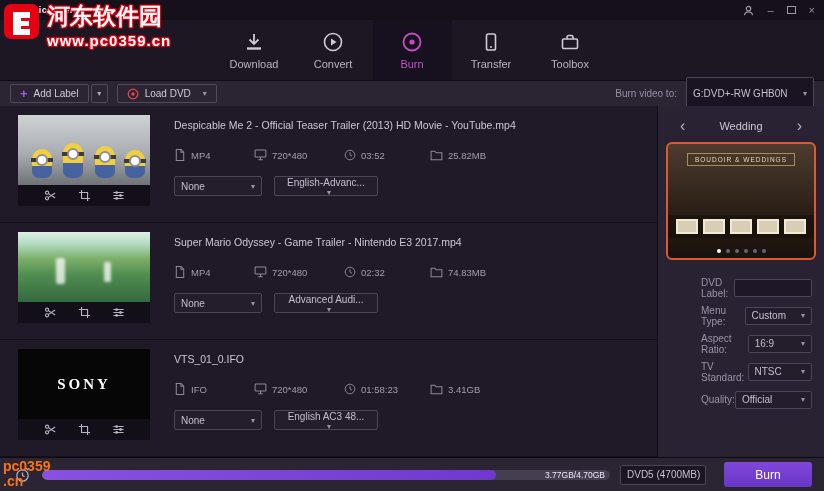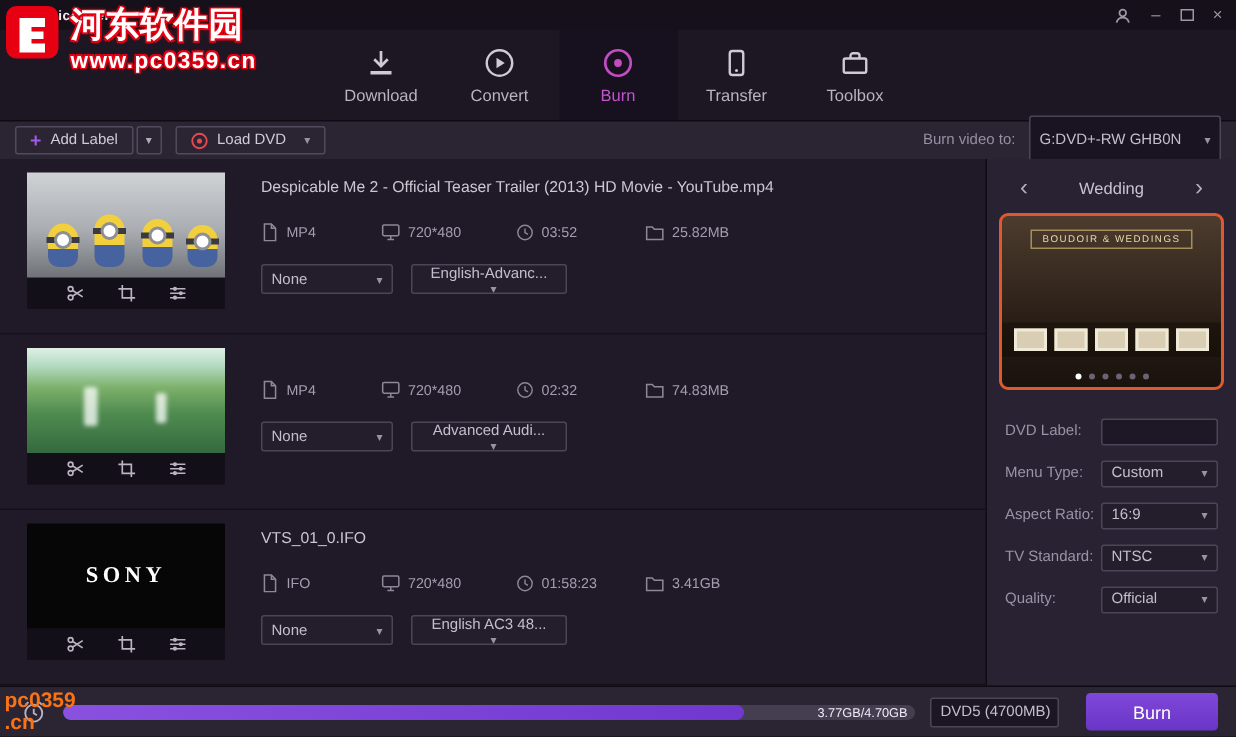--- a/index.html
+++ b/index.html
@@ -74,21 +74,21 @@
   .chev{color:#b5aec0;font-size:16px;cursor:pointer;line-height:1;}
   .tpl-name{font-size:11px;color:#c9c3d2;}
   .tpl-preview{margin-top:4px;height:118px;border:2px solid #df5930;border-radius:6px;background:linear-gradient(180deg,#4d3c2e,#241a13 70%,#1a120d);position:relative;overflow:hidden;cursor:pointer;}
   .tpl-title-frame{margin:9px auto 0;width:max-content;max-width:90%;border:1px solid #a78d5c;padding:2px 7px;color:#ead9ae;font-size:6.5px;letter-spacing:1px;white-space:nowrap;}
   .tpl-filmstrip{position:absolute;left:0;right:0;bottom:20px;background:rgba(20,14,8,.55);display:flex;justify-content:center;gap:5px;padding:4px 0;}
   .frame{width:22px;height:15px;background:#d9cdb4;border:2px solid #efe9d8;}
   .tpl-dots{position:absolute;left:0;right:0;bottom:5px;display:flex;justify-content:center;gap:5px;align-items:center;}
   .dot{width:4px;height:4px;border-radius:50%;background:#6a6374;cursor:pointer;}
   .dot.active{background:#fff;}
   .form{margin-top:18px;display:flex;flex-direction:column;gap:9px;padding:0 4px;}
-  .field{display:flex;align-items:center;justify-content:space-between;height:19px;}
+  .field{display:flex;align-items:center;justify-content:flex-start;height:19px;margin-left:31px;}
   .flabel{font-size:10px;color:#9a93a6;}
   .fctrl{width:78px;height:18px;}
   .finput{width:78px;height:18px;background:#1e1826;border:1px solid #4c4557;border-radius:2px;color:#c3bdcd;font-size:10px;padding:0 4px;font-family:inherit;}
 
   
   .footer{height:34px;background:#2a2433;border-top:1px solid #0f0b14;display:flex;align-items:center;padding:0 12px;gap:10px;flex:none;}
   .timer{width:20px;height:20px;display:flex;align-items:center;justify-content:center;cursor:pointer;}
   .progress{flex:1;height:10px;border-radius:5px;background:#453e51;position:relative;overflow:hidden;}
   .fill{position:absolute;left:0;top:0;bottom:0;border-radius:5px;background:linear-gradient(90deg,#8a50e0,#7038cf);width:0;}
   .ptext{position:absolute;right:5px;top:50%;transform:translateY(-50%);font-size:8.5px;color:#efeaf4;}
@@ -311,20 +311,21 @@
               <svg width="13" height="13" viewBox="0 0 14 14">
                   <path d="M1.5 3.8h11M1.5 7h11M1.5 10.2h11" stroke="#b9b3c2" stroke-width="1.1" fill="none"></path>
                   <circle cx="5" cy="3.8" r="1.5" fill="#b9b3c2"></circle>
                   <circle cx="9.2" cy="7" r="1.5" fill="#b9b3c2"></circle>
                   <circle cx="5" cy="10.2" r="1.5" fill="#b9b3c2"></circle>
                 </svg>
             </span>
           </div>
         </div>
         <div class="info-col">
+          <div class="file-title">Super Mario Odyssey - Game Trailer - Nintendo E3 2017.mp4</div>
           <div class="meta-row">
             <span class="meta meta-format">
               <svg width="12" height="13" viewBox="0 0 12 14">
                   <path d="M2 1.5h5l3 3v9H2z" fill="none" stroke="#8d8798" stroke-width="1.1"></path>
                   <path d="M7 1.5v3h3" fill="none" stroke="#8d8798" stroke-width="1.1"></path>
                 </svg>
               <span>MP4</span>
             </span>
             <span class="meta meta-res">
               <svg width="13" height="13" viewBox="0 0 14 14">

